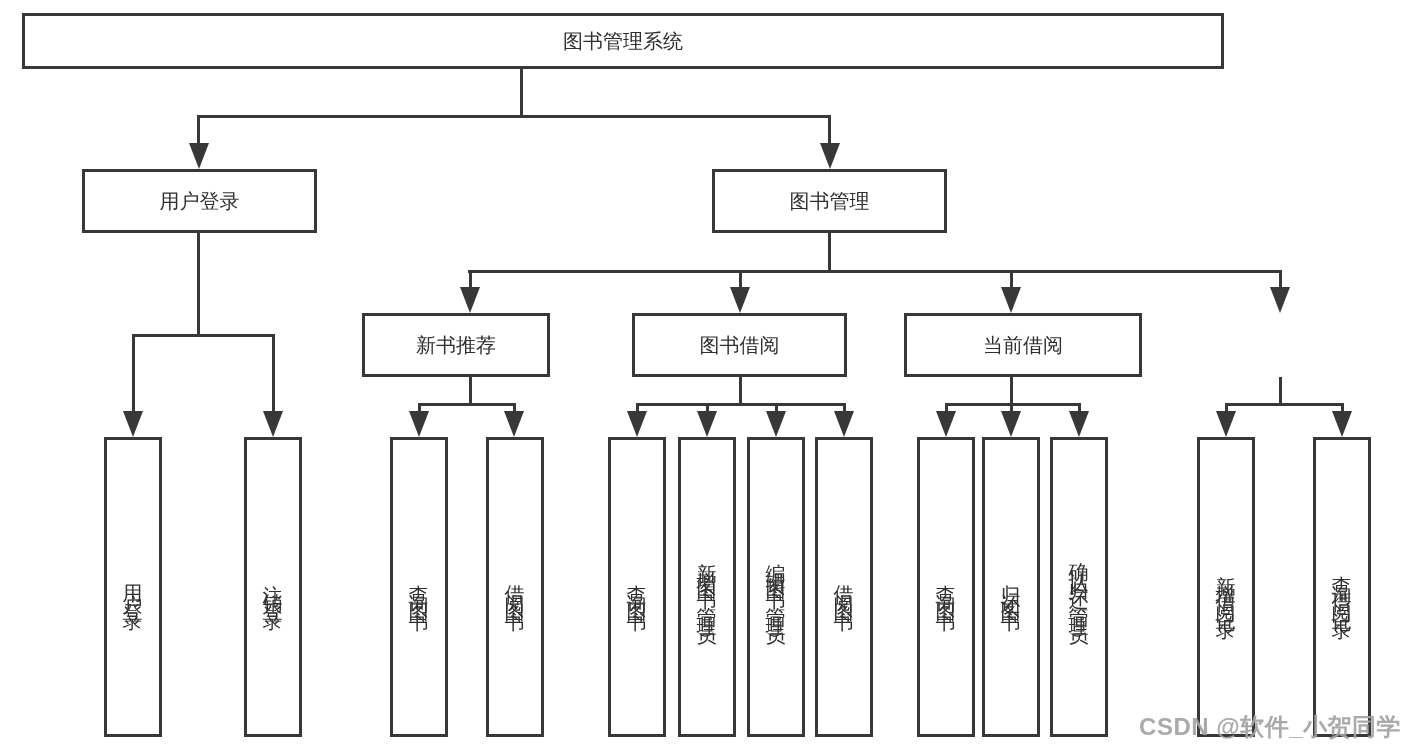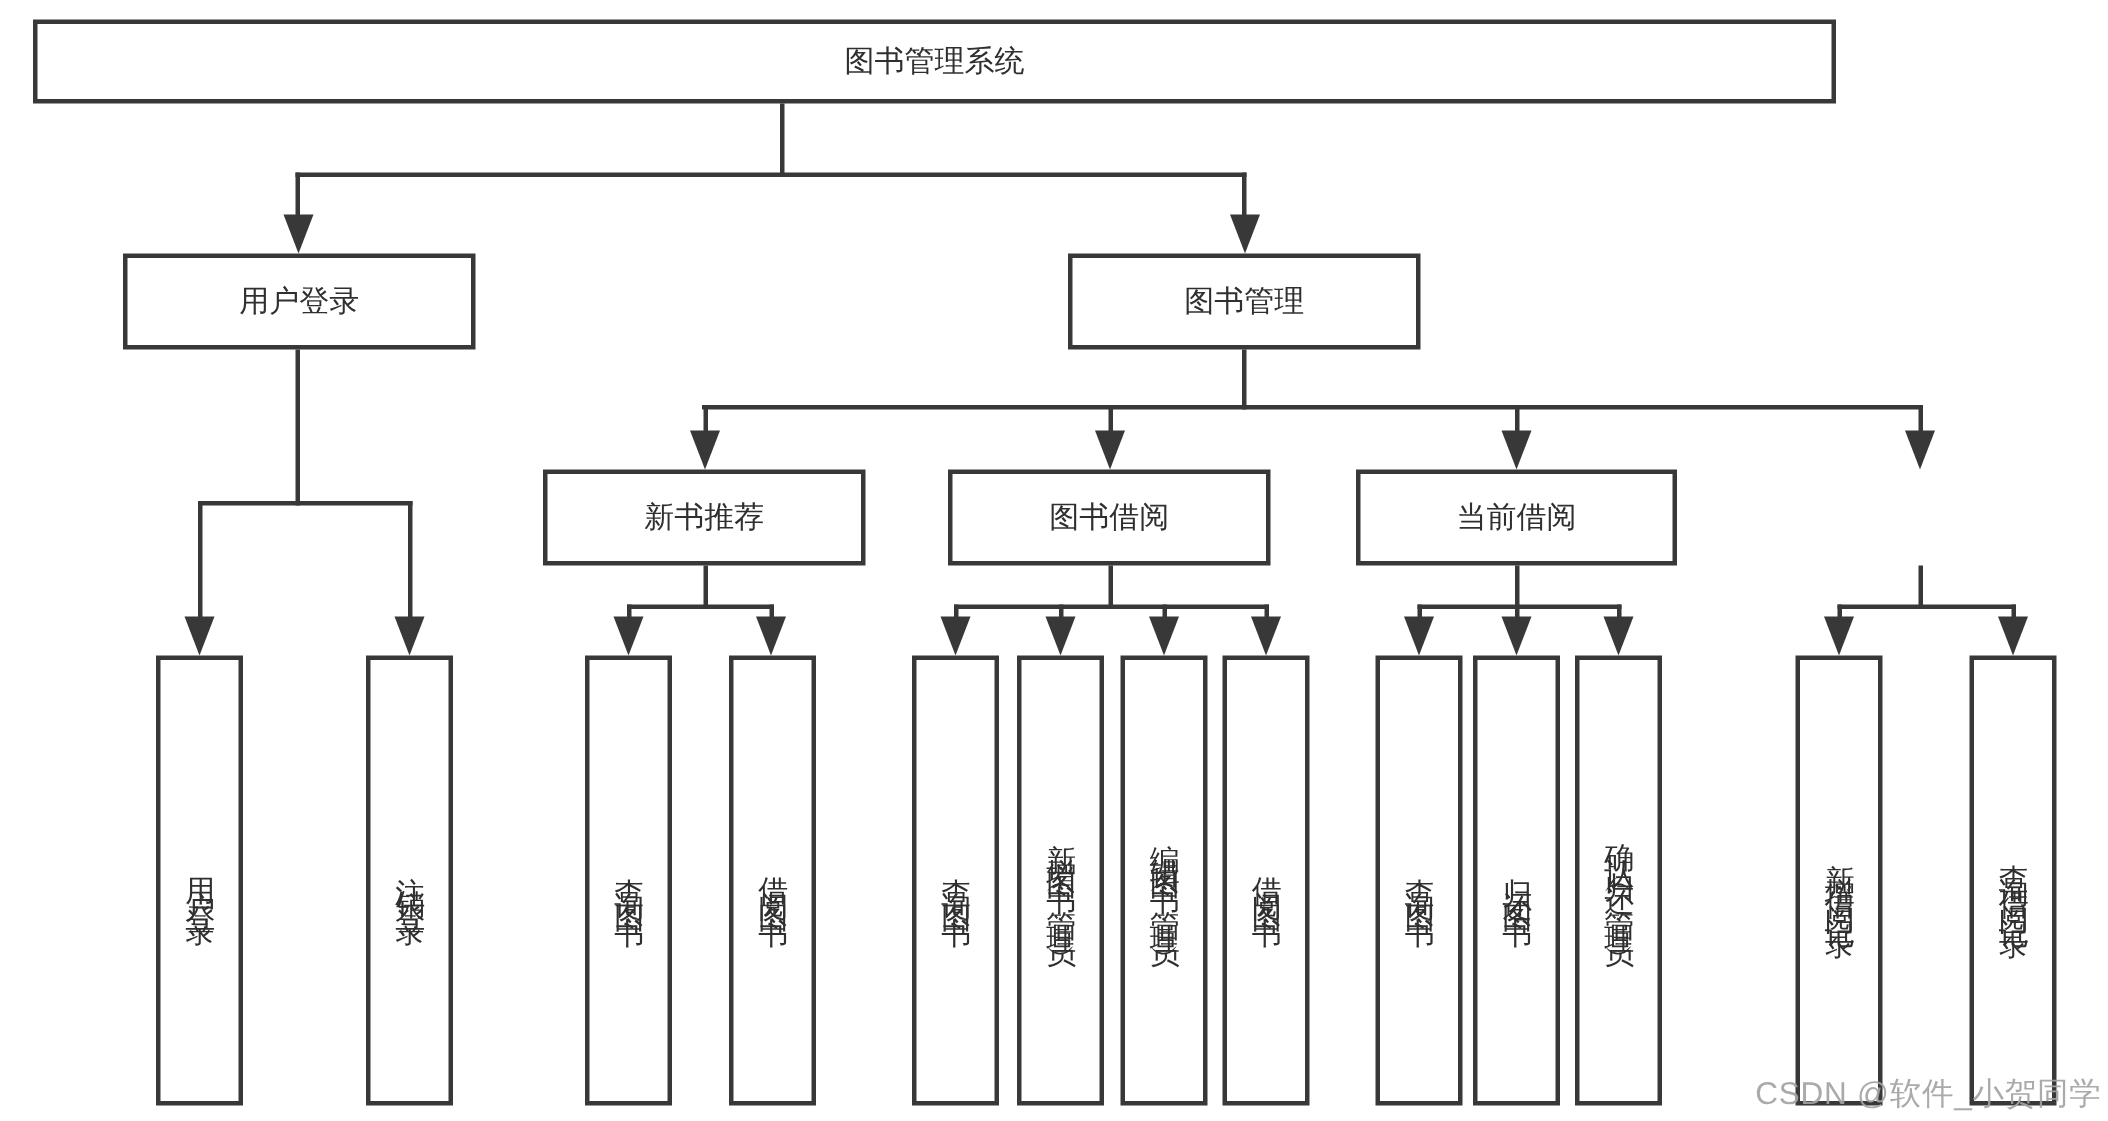--- a/index.html
+++ b/index.html
@@ -23,46 +23,46 @@
   }
   .hline{ position:absolute; height:3px; background:var(--line); }
   .vline{ position:absolute; width:3px; background:var(--line); }
   .arrow{
     position:absolute; width:0; height:0;
     border-left:10px solid transparent; border-right:10px solid transparent;
     border-top:26px solid var(--line);
   }
   .watermark{
     position:absolute; right:4px; bottom:4px; z-index:5;
-    font-size:21px; letter-spacing:0.5px; color:var(--watermark); opacity:.92;
+    font-size:24px; letter-spacing:0.5px; color:var(--watermark); opacity:.92;font-weight:bold;
   }
 </style>
 </head>
 <body>
 
 <div class="stage">
 
   <div class="node" style="left:22px;top:13px;width:1202px;height:56px">
     <span>图书管理系统</span>
   </div>
 
   <div class="node" style="left:82px;top:169px;width:235px;height:64px">
     <span>用户登录</span>
   </div>
   <div class="node" style="left:712px;top:169px;width:235px;height:64px">
     <span>图书管理</span>
   </div>
 
-  <div class="node" style="left:362px;top:313px;width:215px;height:64px">
+  <div class="node" style="left:362px;top:313px;width:188px;height:64px">
     <span>新书推荐</span>
   </div>
   <div class="node" style="left:632px;top:313px;width:215px;height:64px">
     <span>图书借阅</span>
   </div>
-  <div class="node" style="left:904px;top:313px;width:214px;height:64px">
+  <div class="node" style="left:904px;top:313px;width:238px;height:64px">
     <span>当前借阅</span>
   </div>
 
   <div class="node leaf" style="left:104px">
     <span class="vtext">用户登录</span>
   </div>
   <div class="node leaf" style="left:244px">
     <span class="vtext">注销登录</span>
   </div>
 

